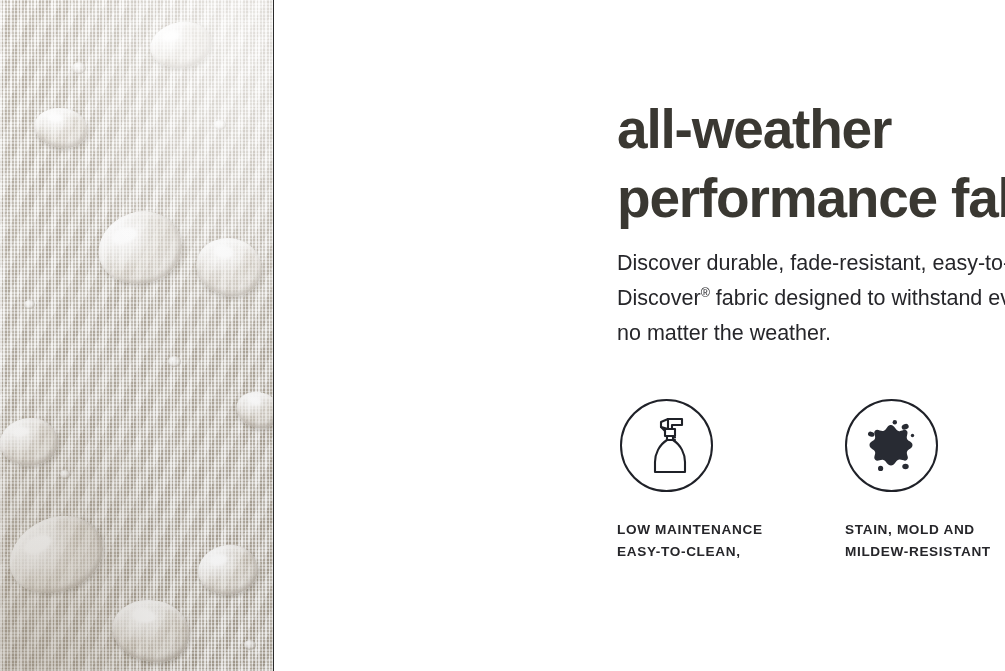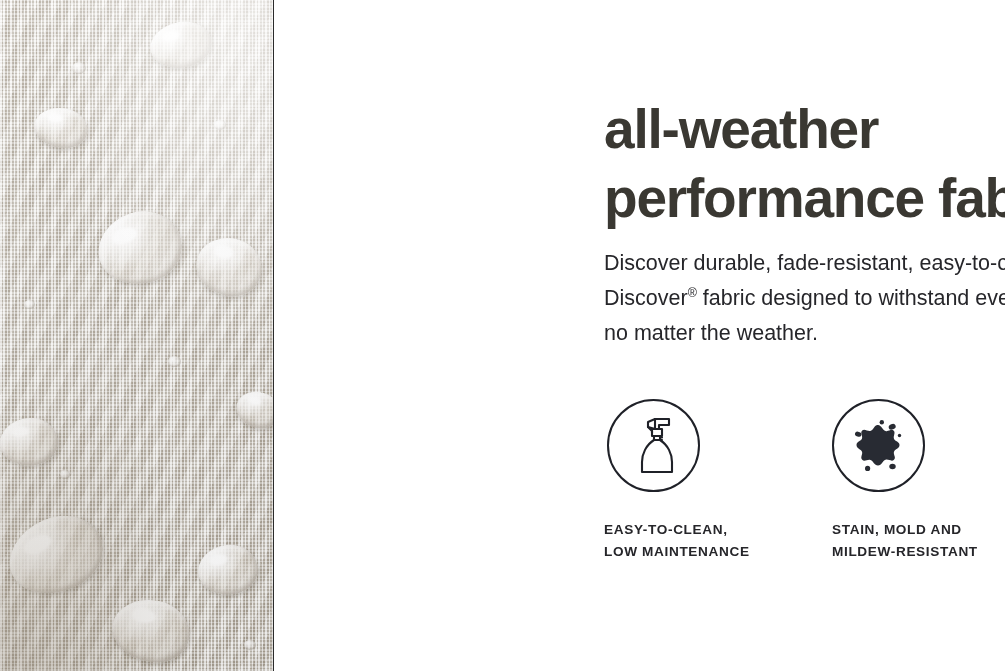--- a/index.html
+++ b/index.html
@@ -101,20 +101,21 @@
     box-shadow: inset -1px -1px 2px rgba(120,110,95,0.35);
   }
 
   
   .content-panel {
     position: relative;
     flex: 1 1 auto;
     height: 671px;
     background: #ffffff;
     padding: 0 0 0 57px;
+    margin-left: 13px;
   }
 
   .headline {
     position: absolute;
     left: 330px;
     top: 95px;
     margin: 0;
     font-family: "Liberation Sans", sans-serif;
     font-weight: 700;
     font-size: 55px;
@@ -240,22 +241,22 @@
 
             <path d="M28 15 L38 15 L38 22 L28 22 Z"></path>
 
             <path d="M30 22 L36 22 L36 26 L30 26 Z"></path>
             <path d="M36 23.5 L38 23.5 M36 26 L38 26"></path>
 
             <path d="M30 26 C22 31, 18 40, 18 48 L18 58 L48 58 L48 48 C48 40, 44 31, 36 26 Z"></path>
           </svg>
         </div>
         <div class="feature-caption">
+          <span class="cap-line">LOW MAINTENANCE</span>
           <span class="cap-line">EASY-TO-CLEAN,</span>
-          <span class="cap-line">LOW MAINTENANCE</span>
         </div>
       </div>
 
       <div class="feature feature-1">
         <div class="icon-circle">
           <svg width="62" height="62" viewBox="0 0 62 62" fill="#282b33">
             <path d="M30 10 C33.5 10.5 34.5 15 37.5 16 C40.5 17 43 13.5 45.5 15.5 C48 17.5 45 21 46 23.8 C47 26.6 51.5 26.5 51.5 30 C51.5 33.5 47 34 46 36.8 C45 39.6 48.5 42.5 46 44.8 C43.5 47.1 40.5 43.8 37.5 44.8 C34.5 45.8 33.8 50.5 30 50.5 C26.2 50.5 25.5 46 22.5 45 C19.5 44 16.5 47.2 14.2 44.8 C11.9 42.4 15 39.5 14 36.8 C13 34.1 8.5 33.5 8.5 30 C8.5 26.5 13 26.2 14 23.5 C15 20.8 11.8 17.8 14.2 15.5 C16.6 13.2 19.8 16.8 22.8 15.8 C25.8 14.8 26.5 9.5 30 10 Z"></path>
             <ellipse cx="44.2" cy="11.8" rx="3.6" ry="2.7" transform="rotate(-22 44.2 11.8)"></ellipse>
             <circle cx="33.8" cy="7.2" r="2.2"></circle>
             <ellipse cx="10.2" cy="19.2" rx="3.3" ry="2.4" transform="rotate(18 10.2 19.2)"></ellipse>

